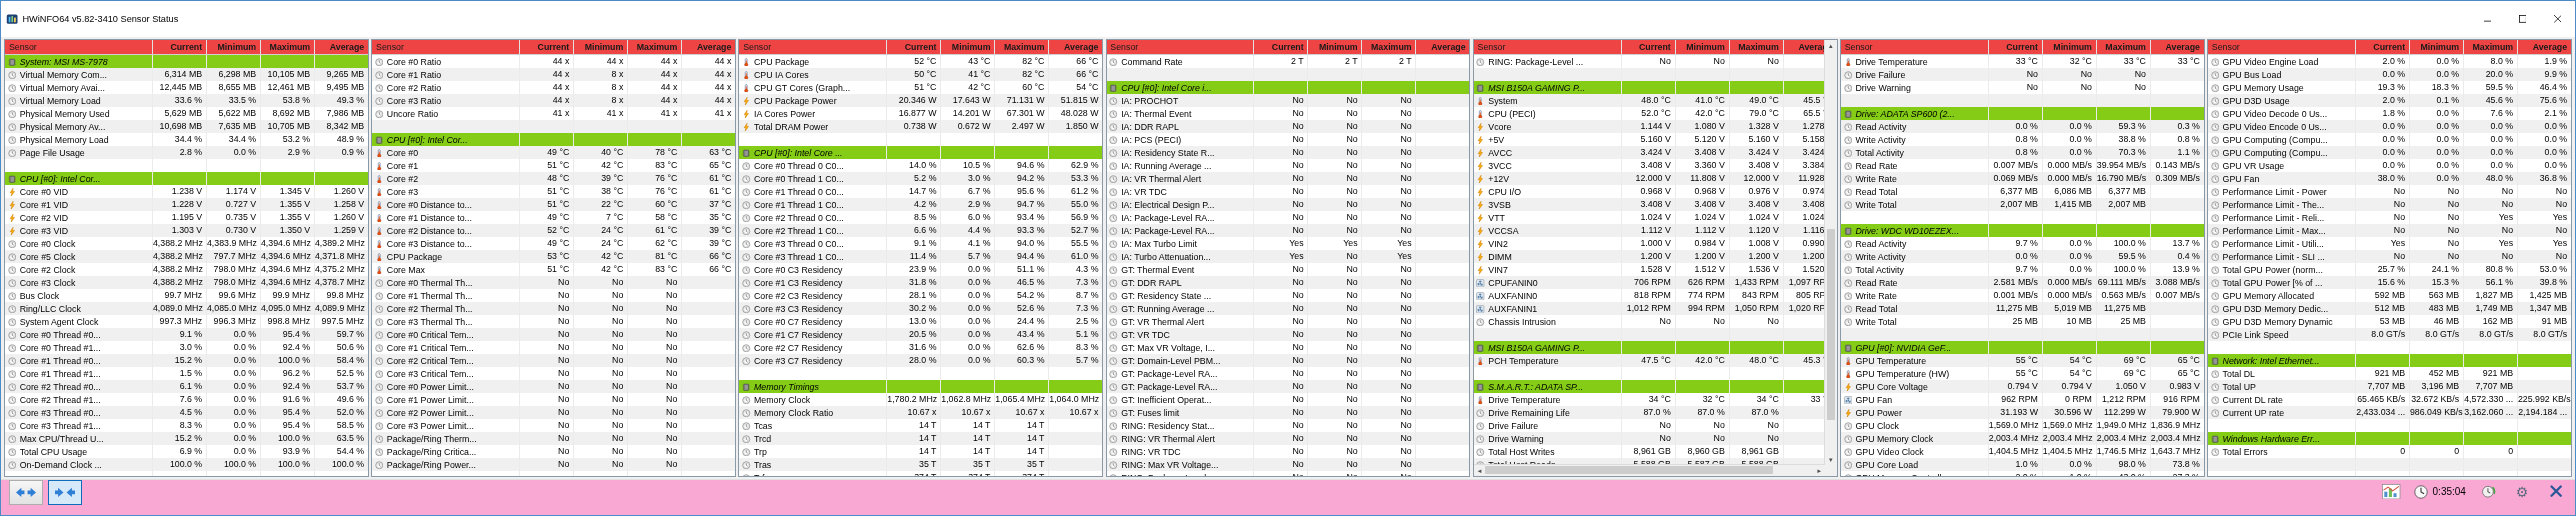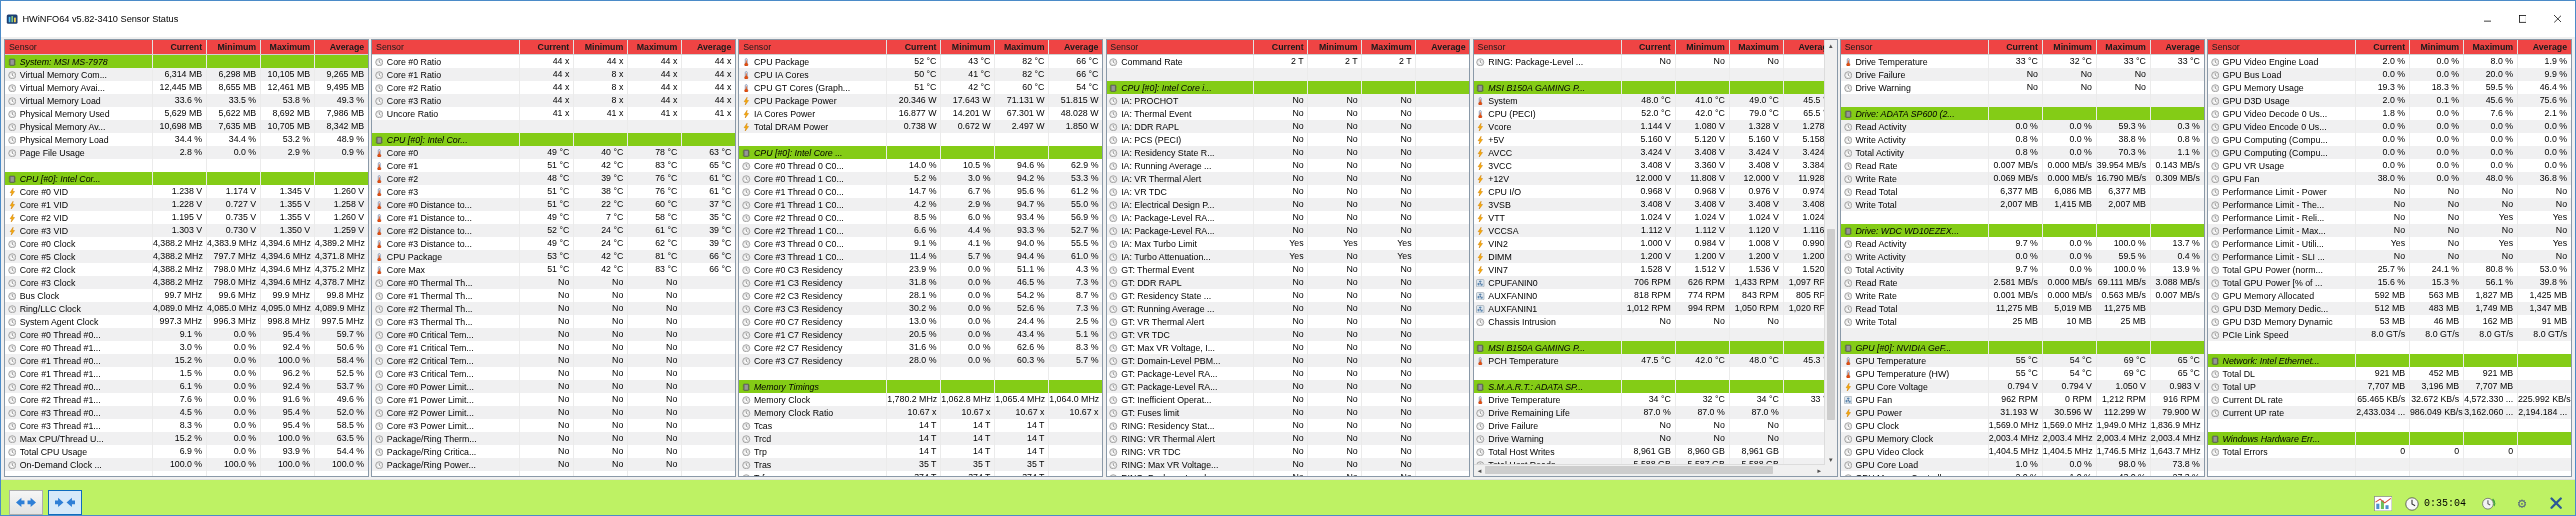--- a/index.html
+++ b/index.html
@@ -21,21 +21,21 @@
   .cell-name{flex:1;display:flex;align-items:center;gap:3.1px;padding-left:2.3px;white-space:nowrap;overflow:hidden;min-width:0;}
   .cell-val{width:54px;flex:none;text-align:right;padding-right:3.8px;border-left:0.8px solid #ebebeb;white-space:nowrap;overflow:hidden;line-height:13px;box-sizing:border-box;}
   .icn{width:9.2px;height:9.2px;flex:none;display:inline-flex;align-items:center;justify-content:center;}
   .vscroll{position:absolute;top:0;right:0;bottom:10.8px;width:11.5px;background:#f0f0f0;border-left:0.8px solid #dcdcdc;display:flex;flex-direction:column;align-items:center;z-index:5;}
   .hscroll{position:absolute;left:0;right:11.5px;bottom:0;height:10.8px;background:#f0f0f0;border-top:0.8px solid #dcdcdc;display:flex;align-items:center;z-index:5;}
   .scr-arrow{font-size:6.1px;color:#505050;width:11.5px;height:10.8px;display:flex;align-items:center;justify-content:center;flex:none;}
   .vthumb{width:8.5px;background:#cdcdcd;border-radius:0.8px;flex:none;}
   .hthumb{height:7.7px;background:#cdcdcd;border-radius:0.8px;flex:none;}
   .scr-corner{position:absolute;right:0;bottom:0;width:11.5px;height:10.8px;background:#f0f0f0;z-index:6;}
   .vfill,.hfill{flex:1;}
-  .footer{height:35px;flex:none;background:#bef264;border-top:0.8px solid #e0e0e0;display:flex;align-items:flex-end;padding:0 7.7px;font-family:Liberation Mono, monospace;}
+  .footer{height:35px;flex:none;background:#f9a8d4;border-top:0.8px solid #e0e0e0;display:flex;align-items:flex-start;padding:0 7.7px;}
   .tool-btn{width:34px;height:24.6px;border:0.8px solid #adadad;background:linear-gradient(#f6f6f6,#e2e2e2);display:flex;align-items:center;justify-content:center;margin-right:5.4px;gap:1.5px;box-sizing:border-box;}
   .tool-btn.active{border:1.5px solid #0f6cbd;background:#d6e9f9;}
   .footer-right{margin-left:auto;display:flex;align-items:center;gap:10.8px;}
   .flat-btn{width:23px;height:23px;display:flex;align-items:center;justify-content:center;}
   .time-box{display:flex;align-items:center;gap:4.6px;font-size:10px;color:#000;}
   .gear{font-size:14px;color:#5a6b7d;line-height:1;}
 </style>
 </head>
 <body>
 

